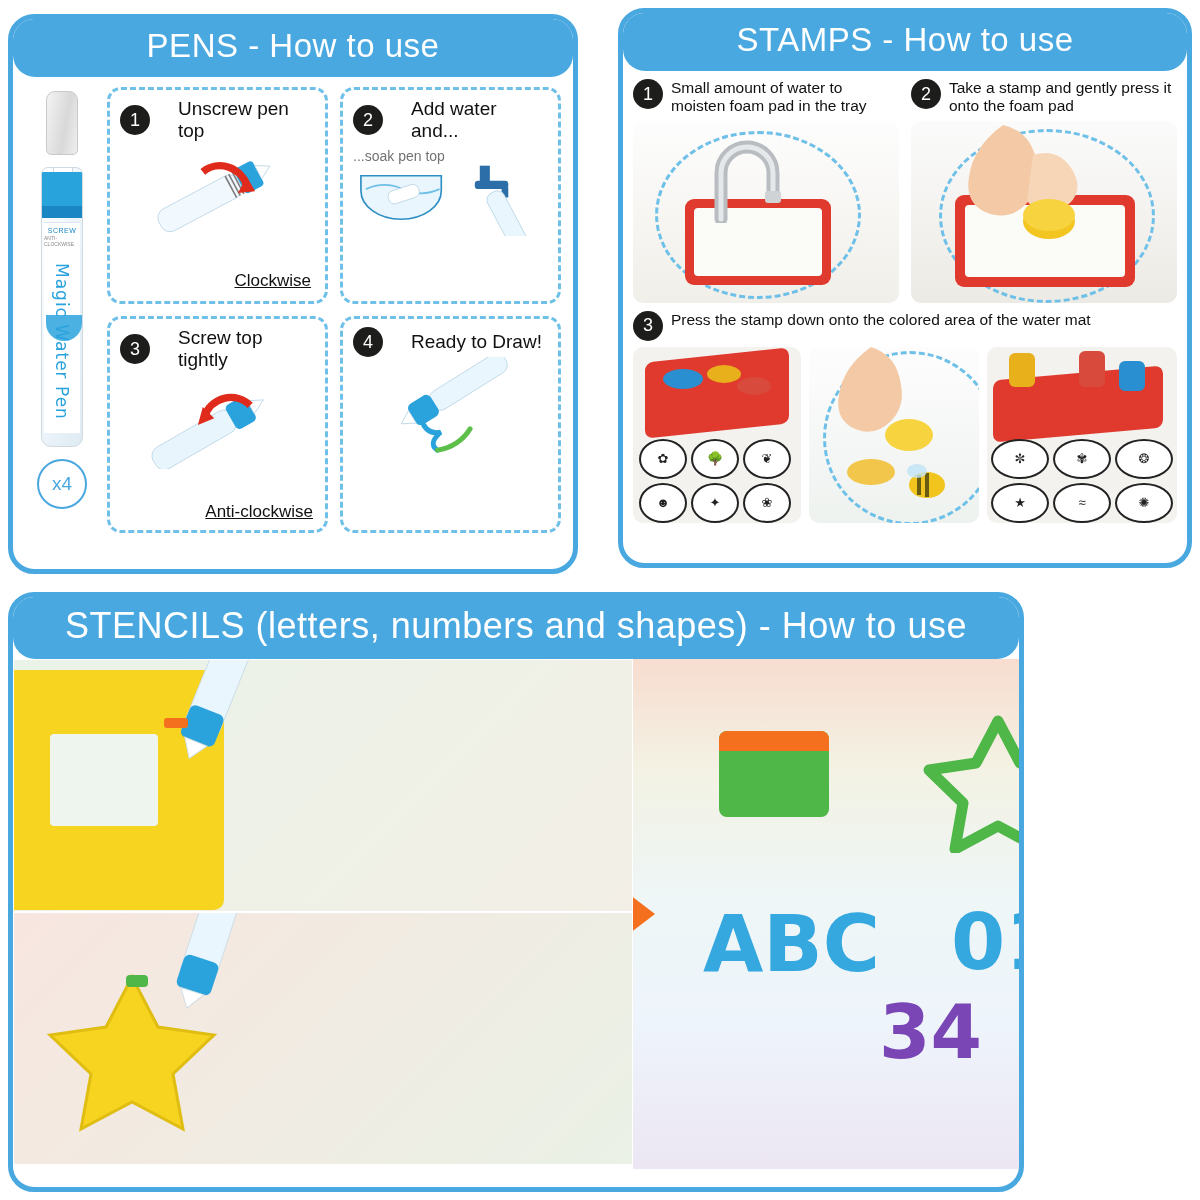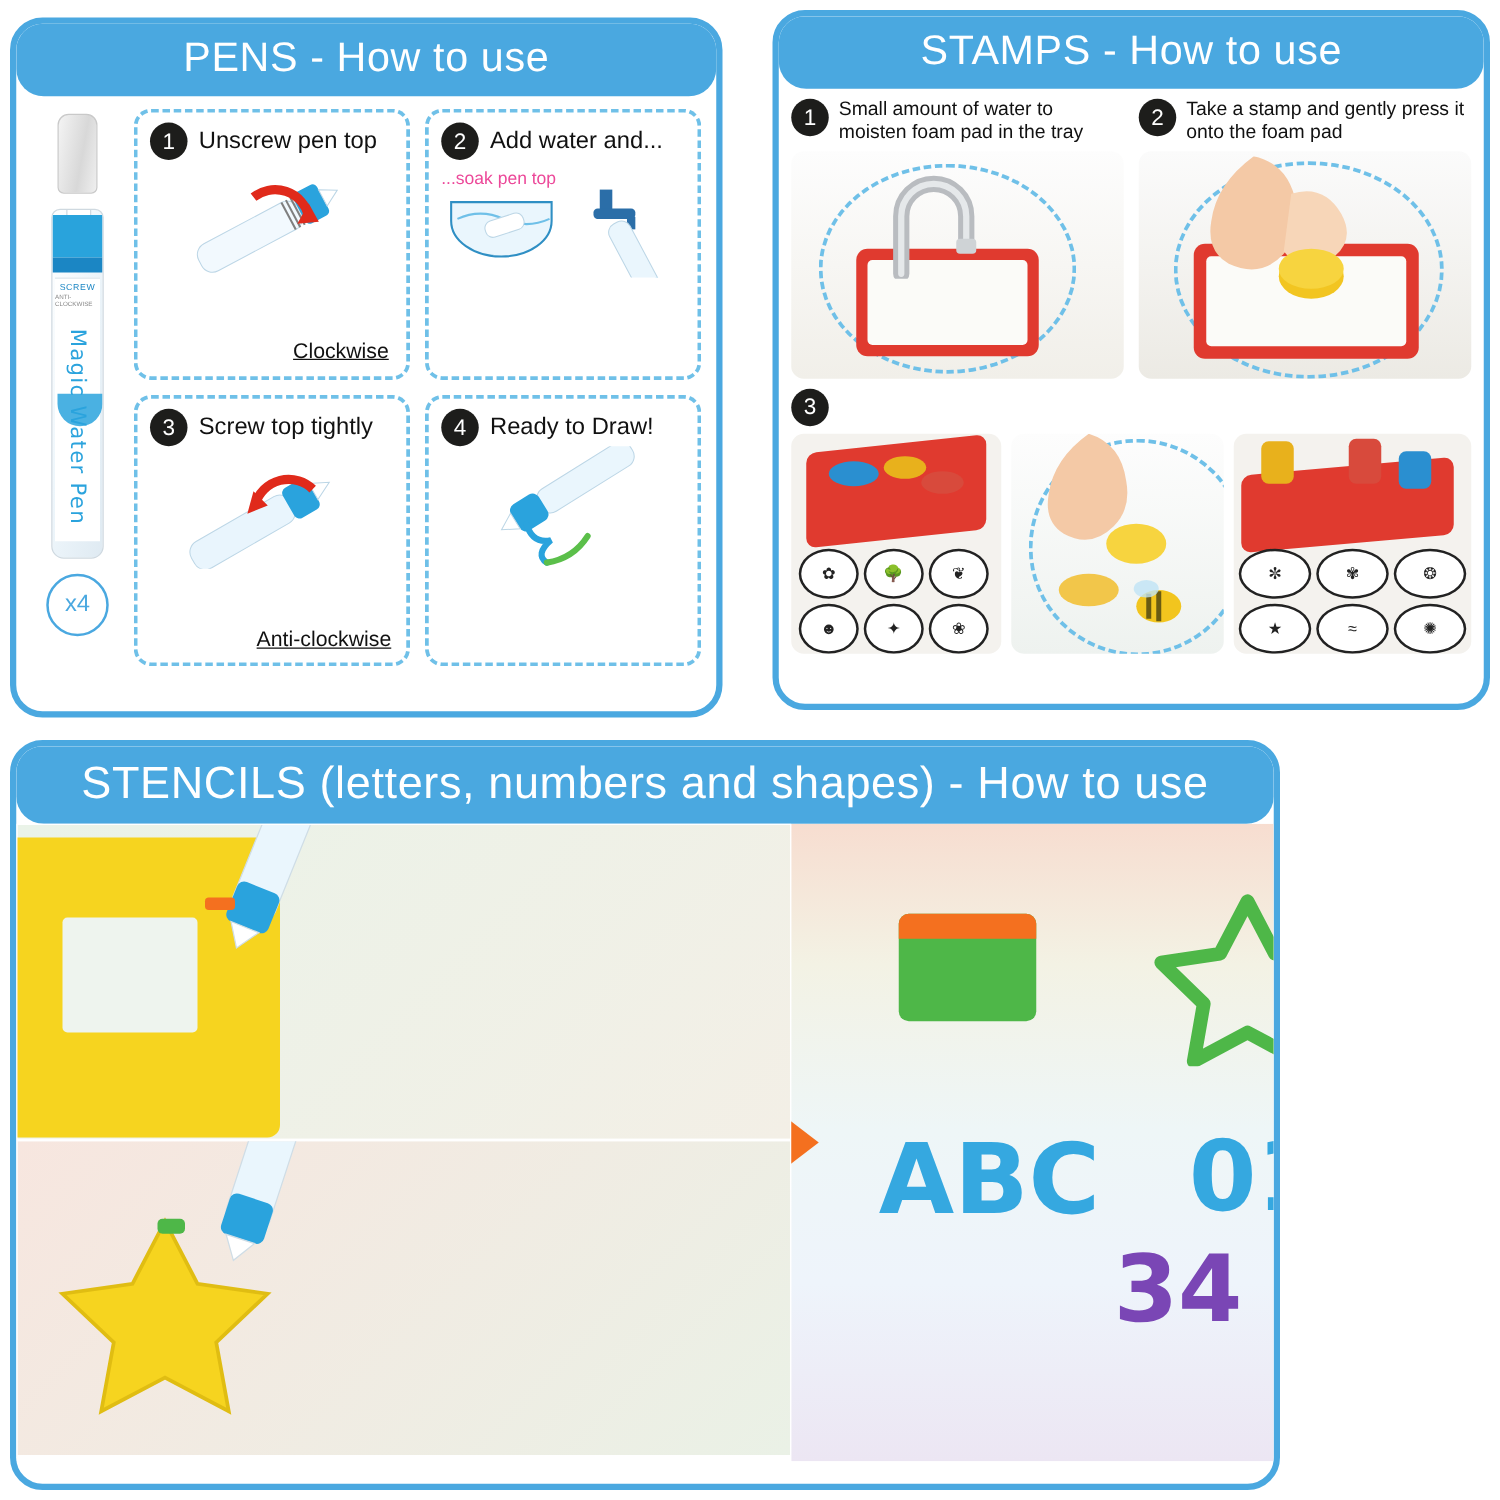--- a/index.html
+++ b/index.html
@@ -68,22 +68,22 @@
   .steps-grid{flex:1;display:grid;grid-template-columns:1fr 1fr;grid-template-rows:1fr 1fr;gap:12px;padding-left:6px;}
   .step{
     border:3px dashed #6fc0e8;border-radius:14px;position:relative;padding:8px 10px;box-sizing:border-box;
     background:#fff;
   }
   .step-head{display:flex;align-items:center;gap:9px;}
   .num{
     width:30px;height:30px;border-radius:50%;background:#1d1d1b;color:#fff;flex:none;
     display:flex;align-items:center;justify-content:center;font-size:18px;
   }
-  .step-title{font-size:19px;color:#111;}
-  .mini-cap{font-size:14px;color:#ec4899;}
+  .step-title{font-size:19px;color:#111;margin-left:19px;}
+  .mini-cap{font-size:14px;color:#737373;}
   .sub-label{font-size:17px;color:#111;text-decoration:underline;}
   
   #stamps{left:618px;top:8px;width:574px;height:560px;}
   #stamps .panel-header{font-size:33px;}
   .stamps-body{padding:8px 10px 10px 10px;box-sizing:border-box;}
   .st-row{display:flex;gap:12px;}
   .st-cell{flex:1;}
   .st-head{display:flex;gap:8px;align-items:flex-start;}
   .st-text{font-size:15.5px;line-height:1.15;color:#111;}
   .photo{
@@ -256,20 +256,21 @@
             <path d="M70 30 q26 -8 40 16 q12 22 -8 36 q-22 14 -38 -6" fill="#f7d6b8"></path>
             <ellipse cx="86" cy="96" rx="26" ry="18" fill="#f2c521"></ellipse>
             <ellipse cx="86" cy="90" rx="26" ry="16" fill="#f7d43f"></ellipse>
           </svg>
         </div>
       </div>
     </div>
 
     <div style="display:flex;gap:8px;align-items:flex-start;margin-top:8px;">
       <div class="num">3</div>
+      <div class="st-text">Press the stamp down onto the colored area of the water mat</div>
     </div>
 
     <div style="display:flex;gap:8px;margin-top:6px;">
       <div style="width:168px;height:176px;border-radius:10px;background:#f4f2ee;position:relative;overflow:hidden;">
         <div style="position:absolute;left:12px;top:8px;width:144px;height:76px;background:#e03a2f;border-radius:8px;transform:skewY(-6deg);"></div>
         <div style="position:absolute;left:30px;top:22px;width:40px;height:20px;border-radius:50%;background:#2a8fd0;"></div>
         <div style="position:absolute;left:74px;top:18px;width:34px;height:18px;border-radius:50%;background:#e8b11c;"></div>
         <div style="position:absolute;left:104px;top:30px;width:34px;height:18px;border-radius:50%;background:#d84a3c;"></div>
         <div class="stampgrid" style="position:absolute;left:6px;top:92px;grid-template-columns:repeat(3,48px);grid-template-rows:repeat(2,40px);">
           <div class="stampcircle">✿</div>
@@ -381,16 +382,16 @@
       <div style="position:absolute;left:86px;top:72px;width:110px;height:86px;background:#4eb748;border-radius:8px;">
         <div style="position:absolute;left:0;top:0;width:110px;height:20px;background:#f4701f;border-radius:8px 8px 0 0;"></div>
       </div>
 
       <svg style="position:absolute;left:290px;top:54px;width:150px;height:140px;" viewBox="0 0 150 140">
         <path d="M75 8 l22 42 47 7 -34 33 8 46 -43 -23 -43 23 8 -46 -34 -33 47 -7z" fill="none" stroke="#4eb748" stroke-width="11" stroke-linejoin="round"></path>
       </svg>
 
       <div class="letter" style="position:absolute;left:70px;top:240px;font-size:78px;">ABC</div>
       <div class="letter" style="position:absolute;left:318px;top:238px;font-size:78px;">012</div>
-      <div style="position:absolute;left:258px;top:330px;font-size:74px;font-weight:bold;color:#7a46b5;font-family:'DejaVu Sans',sans-serif;">34</div>
+      <div style="position:absolute;left:246px;top:330px;font-size:74px;font-weight:bold;color:#7a46b5;font-family:'DejaVu Sans',sans-serif;">34</div>
     </div>
   </div>
 </div>
 
 </body></html>

